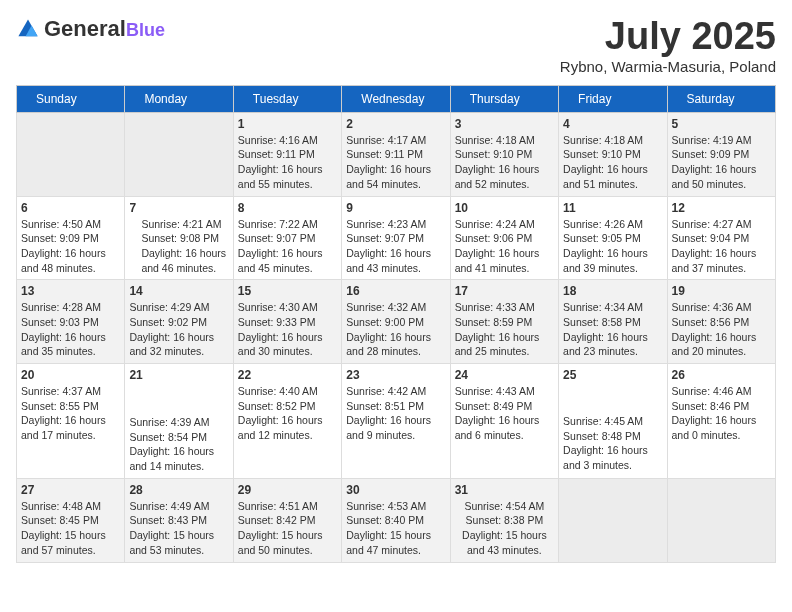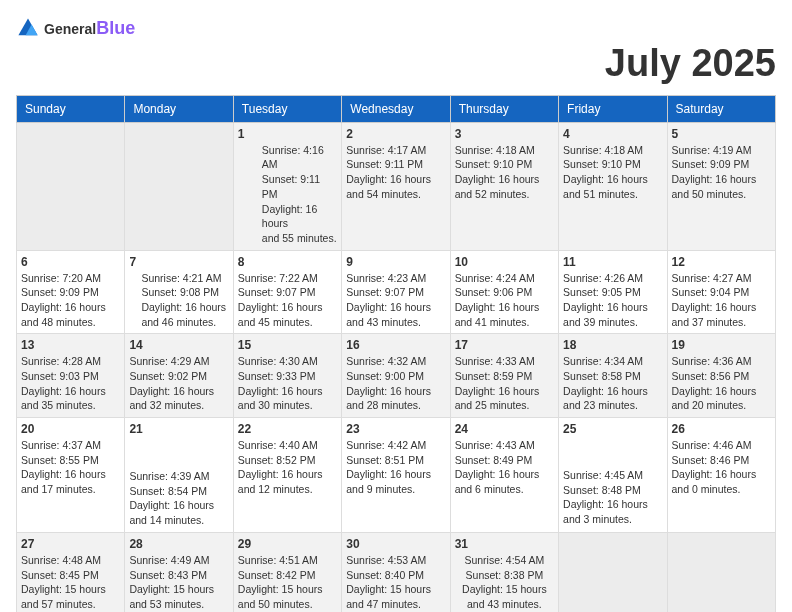--- a/index.html
+++ b/index.html
@@ -15,56 +15,55 @@
       justify-content: space-between;
       align-items: flex-start;
       margin-bottom: 10px;
     }
     .logo {
       display: flex;
       align-items: center;
       gap: 4px;
     }
     .logo-text-general {
-      font-size: 14px;
+      font-size: 22px;
       font-weight: bold;
       color: #333;
     }
     .logo-text-blue {
       font-size: 18px;
       font-weight: bold;
       color: #8b5cf6;
     }
     .logo-icon {
       width: 24px;
       height: 24px;
     }
     .title-block {
       text-align: right;
     }
     .month-title {
       font-size: 38px;
       font-weight: bold;
       color: #333;
       line-height: 1.1;
-      margin-top: 27px;
     }
     .location-title {
       font-size: 15px;
       color: #333;
     }
     .calendar {
       width: 100%;
       border-collapse: collapse;
       font-size: 11px;
     }
     .calendar th {
       background: #1565c0;
       color: #fff;
-      padding: 6px 8px;
+      padding: 6px 19px;
       text-align: left;
       font-size: 12px;
       font-weight: normal;
       border: 1px solid #ccc;
     }
     .calendar td {
       vertical-align: top;
       border: 1px solid #ddd;
       padding: 4px;
       min-height: 70px;
@@ -101,20 +100,21 @@
     <svg class="logo-icon" viewBox="0 0 40 40">
       <polygon points="20,4 36,32 4,32" fill="#1565c0"></polygon>
       <polygon points="26,14 36,32 16,32" fill="#42a5f5"></polygon>
     </svg>
     <div>
       <span class="logo-text-general">General</span><span class="logo-text-blue">Blue</span>
     </div>
   </div>
   <div class="title-block">
     <div class="month-title">July 2025</div>
+    <div class="location-title">Rybno, Warmia-Masuria, Poland</div>
   </div>
 </div>
 
 <table class="calendar">
   <thead>
     <tr>
     <th>Sunday</th>
         <th>Monday</th>
         <th>Tuesday</th>
         <th>Wednesday</th>
@@ -122,21 +122,21 @@
         <th>Friday</th>
         <th>Saturday</th>
       </tr>
   </thead>
   <tbody id="calendar-body">
   <tr class="row-shaded">
         <td class="empty"></td>
         <td class="empty"></td>
         <td>
           <span class="day-num">1</span>
-          <div class="day-info" style="white-space: pre-line; margin-left: 24px;">Sunrise: 4:16 AM
+          <div class="day-info" style="white-space: pre-line;">Sunrise: 4:16 AM
 Sunset: 9:11 PM
 Daylight: 16 hours
 and 55 minutes.</div>
         </td>
         <td>
           <span class="day-num">2</span>
           <div class="day-info" style="white-space: pre-line;">Sunrise: 4:17 AM
 Sunset: 9:11 PM
 Daylight: 16 hours
 and 54 minutes.</div>
@@ -159,21 +159,21 @@
           <span class="day-num">5</span>
           <div class="day-info" style="white-space: pre-line;">Sunrise: 4:19 AM
 Sunset: 9:09 PM
 Daylight: 16 hours
 and 50 minutes.</div>
         </td>
       </tr>
       <tr>
         <td>
           <span class="day-num">6</span>
-          <div class="day-info" style="white-space: pre-line;">Sunrise: 7:20 AM
+          <div class="day-info" style="white-space: pre-line;">Sunrise: 4:50 AM
 Sunset: 9:09 PM
 Daylight: 16 hours
 and 48 minutes.</div>
         </td>
         <td>
           <span class="day-num">7</span>
           <div class="day-info" style="white-space: pre-line; margin-left: 12px;">Sunrise: 4:21 AM
 Sunset: 9:08 PM
 Daylight: 16 hours
 and 46 minutes.</div>

